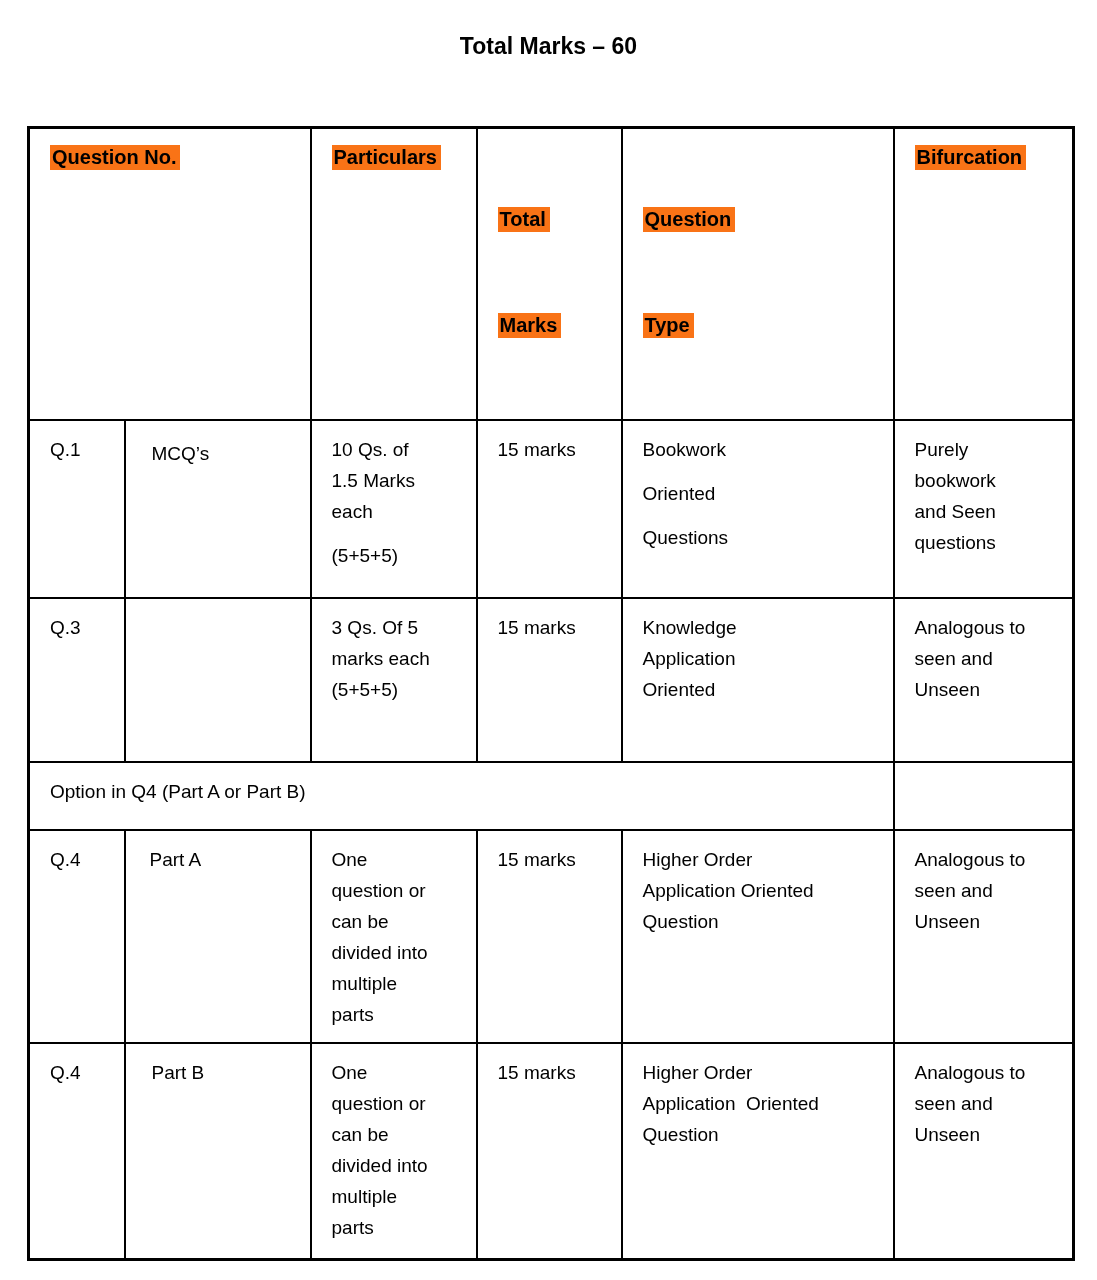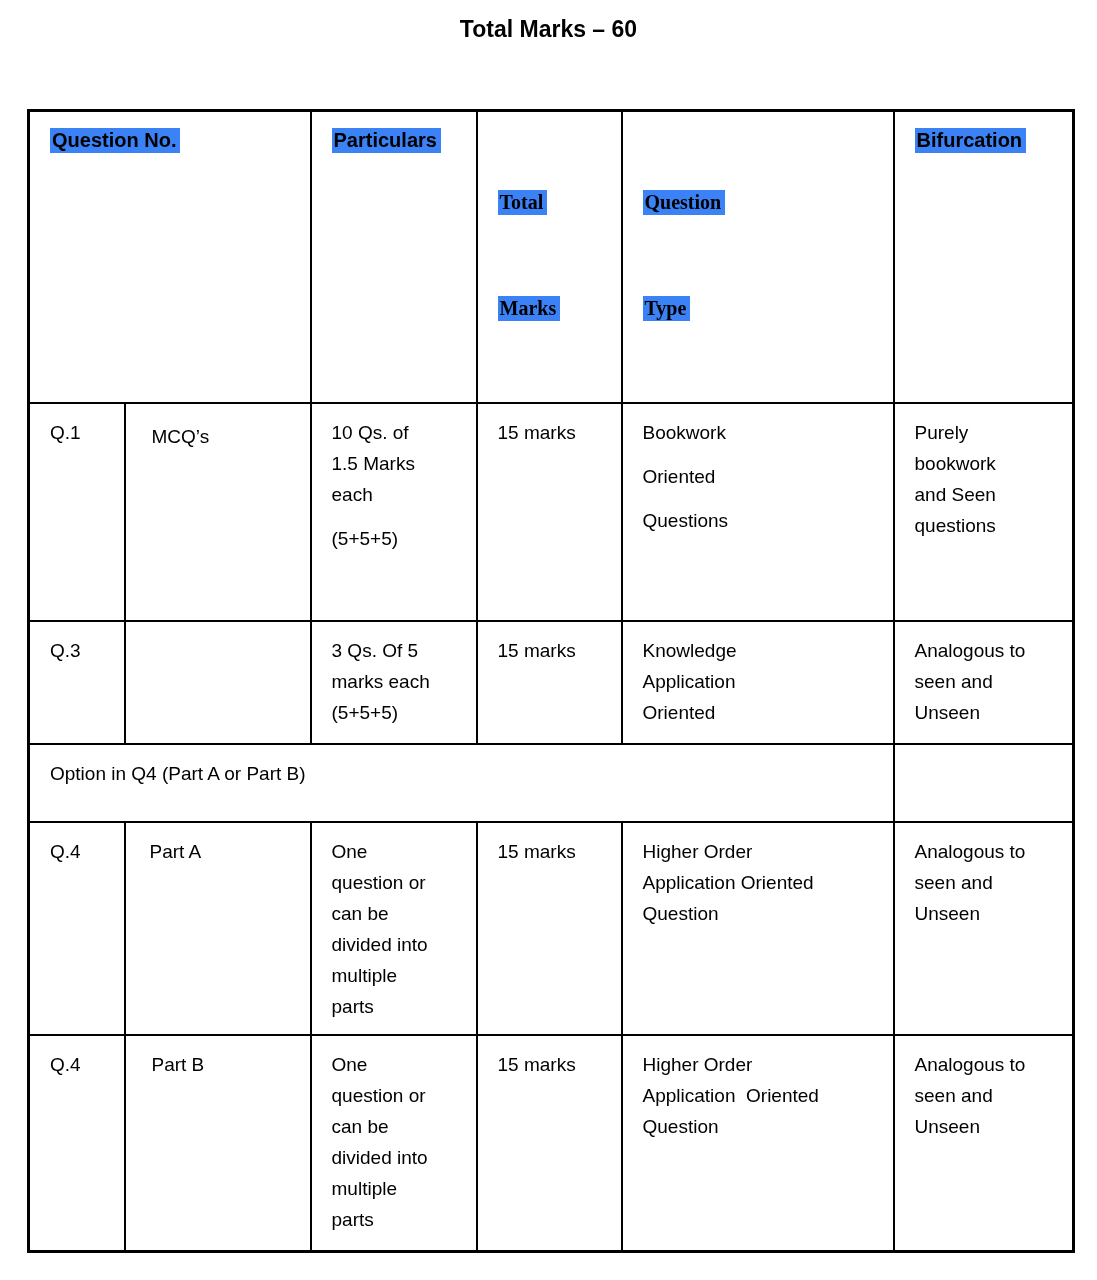--- a/index.html
+++ b/index.html
@@ -10,21 +10,21 @@
     font-family: "Liberation Sans", sans-serif;
   }
   .page {
     position: relative;
     width: 1097px;
     height: 1280px;
     background: #ffffff;
     overflow: hidden;
   }
   .doc-title {
-    padding-top: 15px;
+    padding-top: 32px;
     text-align: center;
     font-size: 23px;
     font-weight: bold;
     line-height: 28px;
   }
   table.marks-table {
     border-collapse: collapse;
     table-layout: fixed;
     margin: 66px 0 0 27px;
     width: 1045px;
@@ -40,33 +40,33 @@
     line-height: 31px;
     white-space: pre-wrap;
     word-wrap: break-word;
     overflow: hidden;
   }
   table.marks-table th {
     font-weight: bold;
     font-size: 20px;
   }
   .hl {
-    background: #3b82f6;
+    background: #f97316;
     padding: 1px 4px 2px 2px;
   }
-  .hpara { margin: 0 0 13px 0; font-family: Liberation Serif, serif; }
+  .hpara { margin: 0 0 13px 0; }
   .hpara:last-child { margin-bottom: 4px; }
   .para { margin: 0 0 13px 0; white-space: pre-wrap; }
   .para:last-child { margin-bottom: 0; }
   
   tr.r-head { height: 108px; }
-  tr.r-q1   { height: 218px; margin-top: 35px; }
+  tr.r-q1   { height: 178px; margin-top: 35px; }
   tr.r-q2   { height: 218px; }
-  tr.r-q3   { height: 123px; }
-  tr.r-opt  { height: 78px;  }
+  tr.r-q3   { height: 164px; }
+  tr.r-opt  { height: 68px;  }
   tr.r-q4a  { height: 203px; }
   tr.r-q4b  { height: 216px; }
 </style>
 </head>
 <body>
 
 <div class="page">
 
   <div class="doc-title">Total Marks – 60</div>
 

